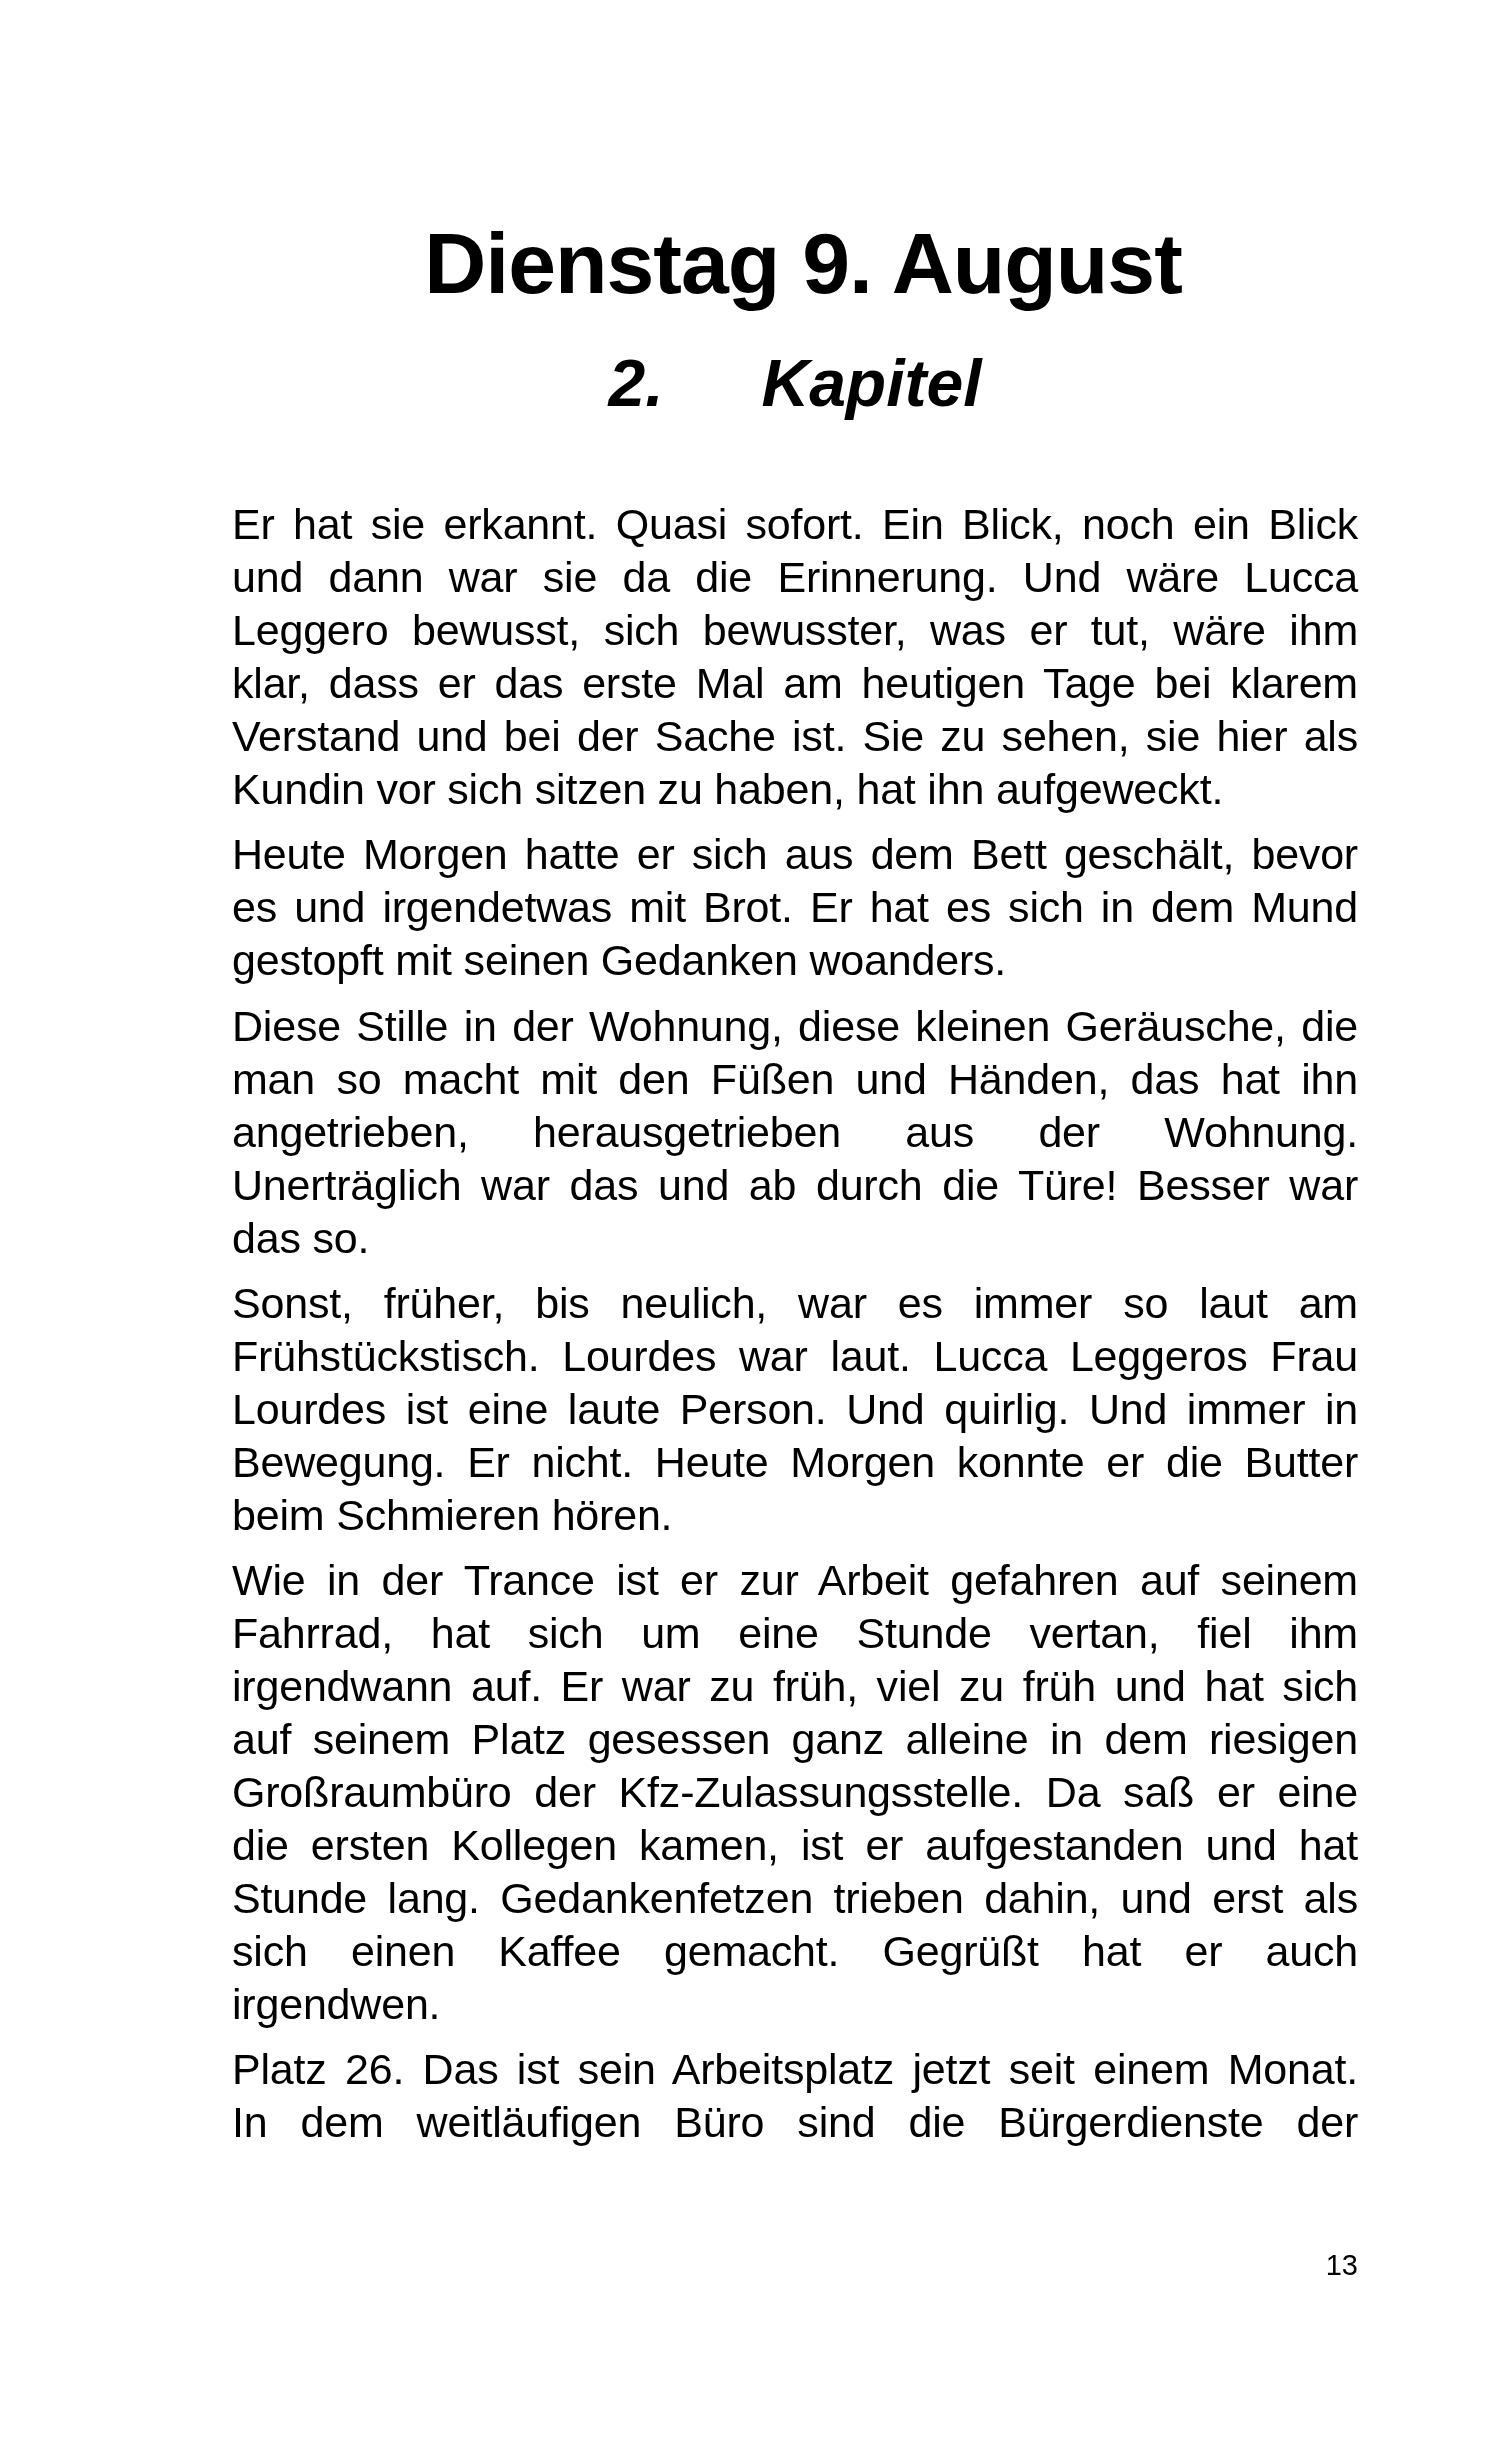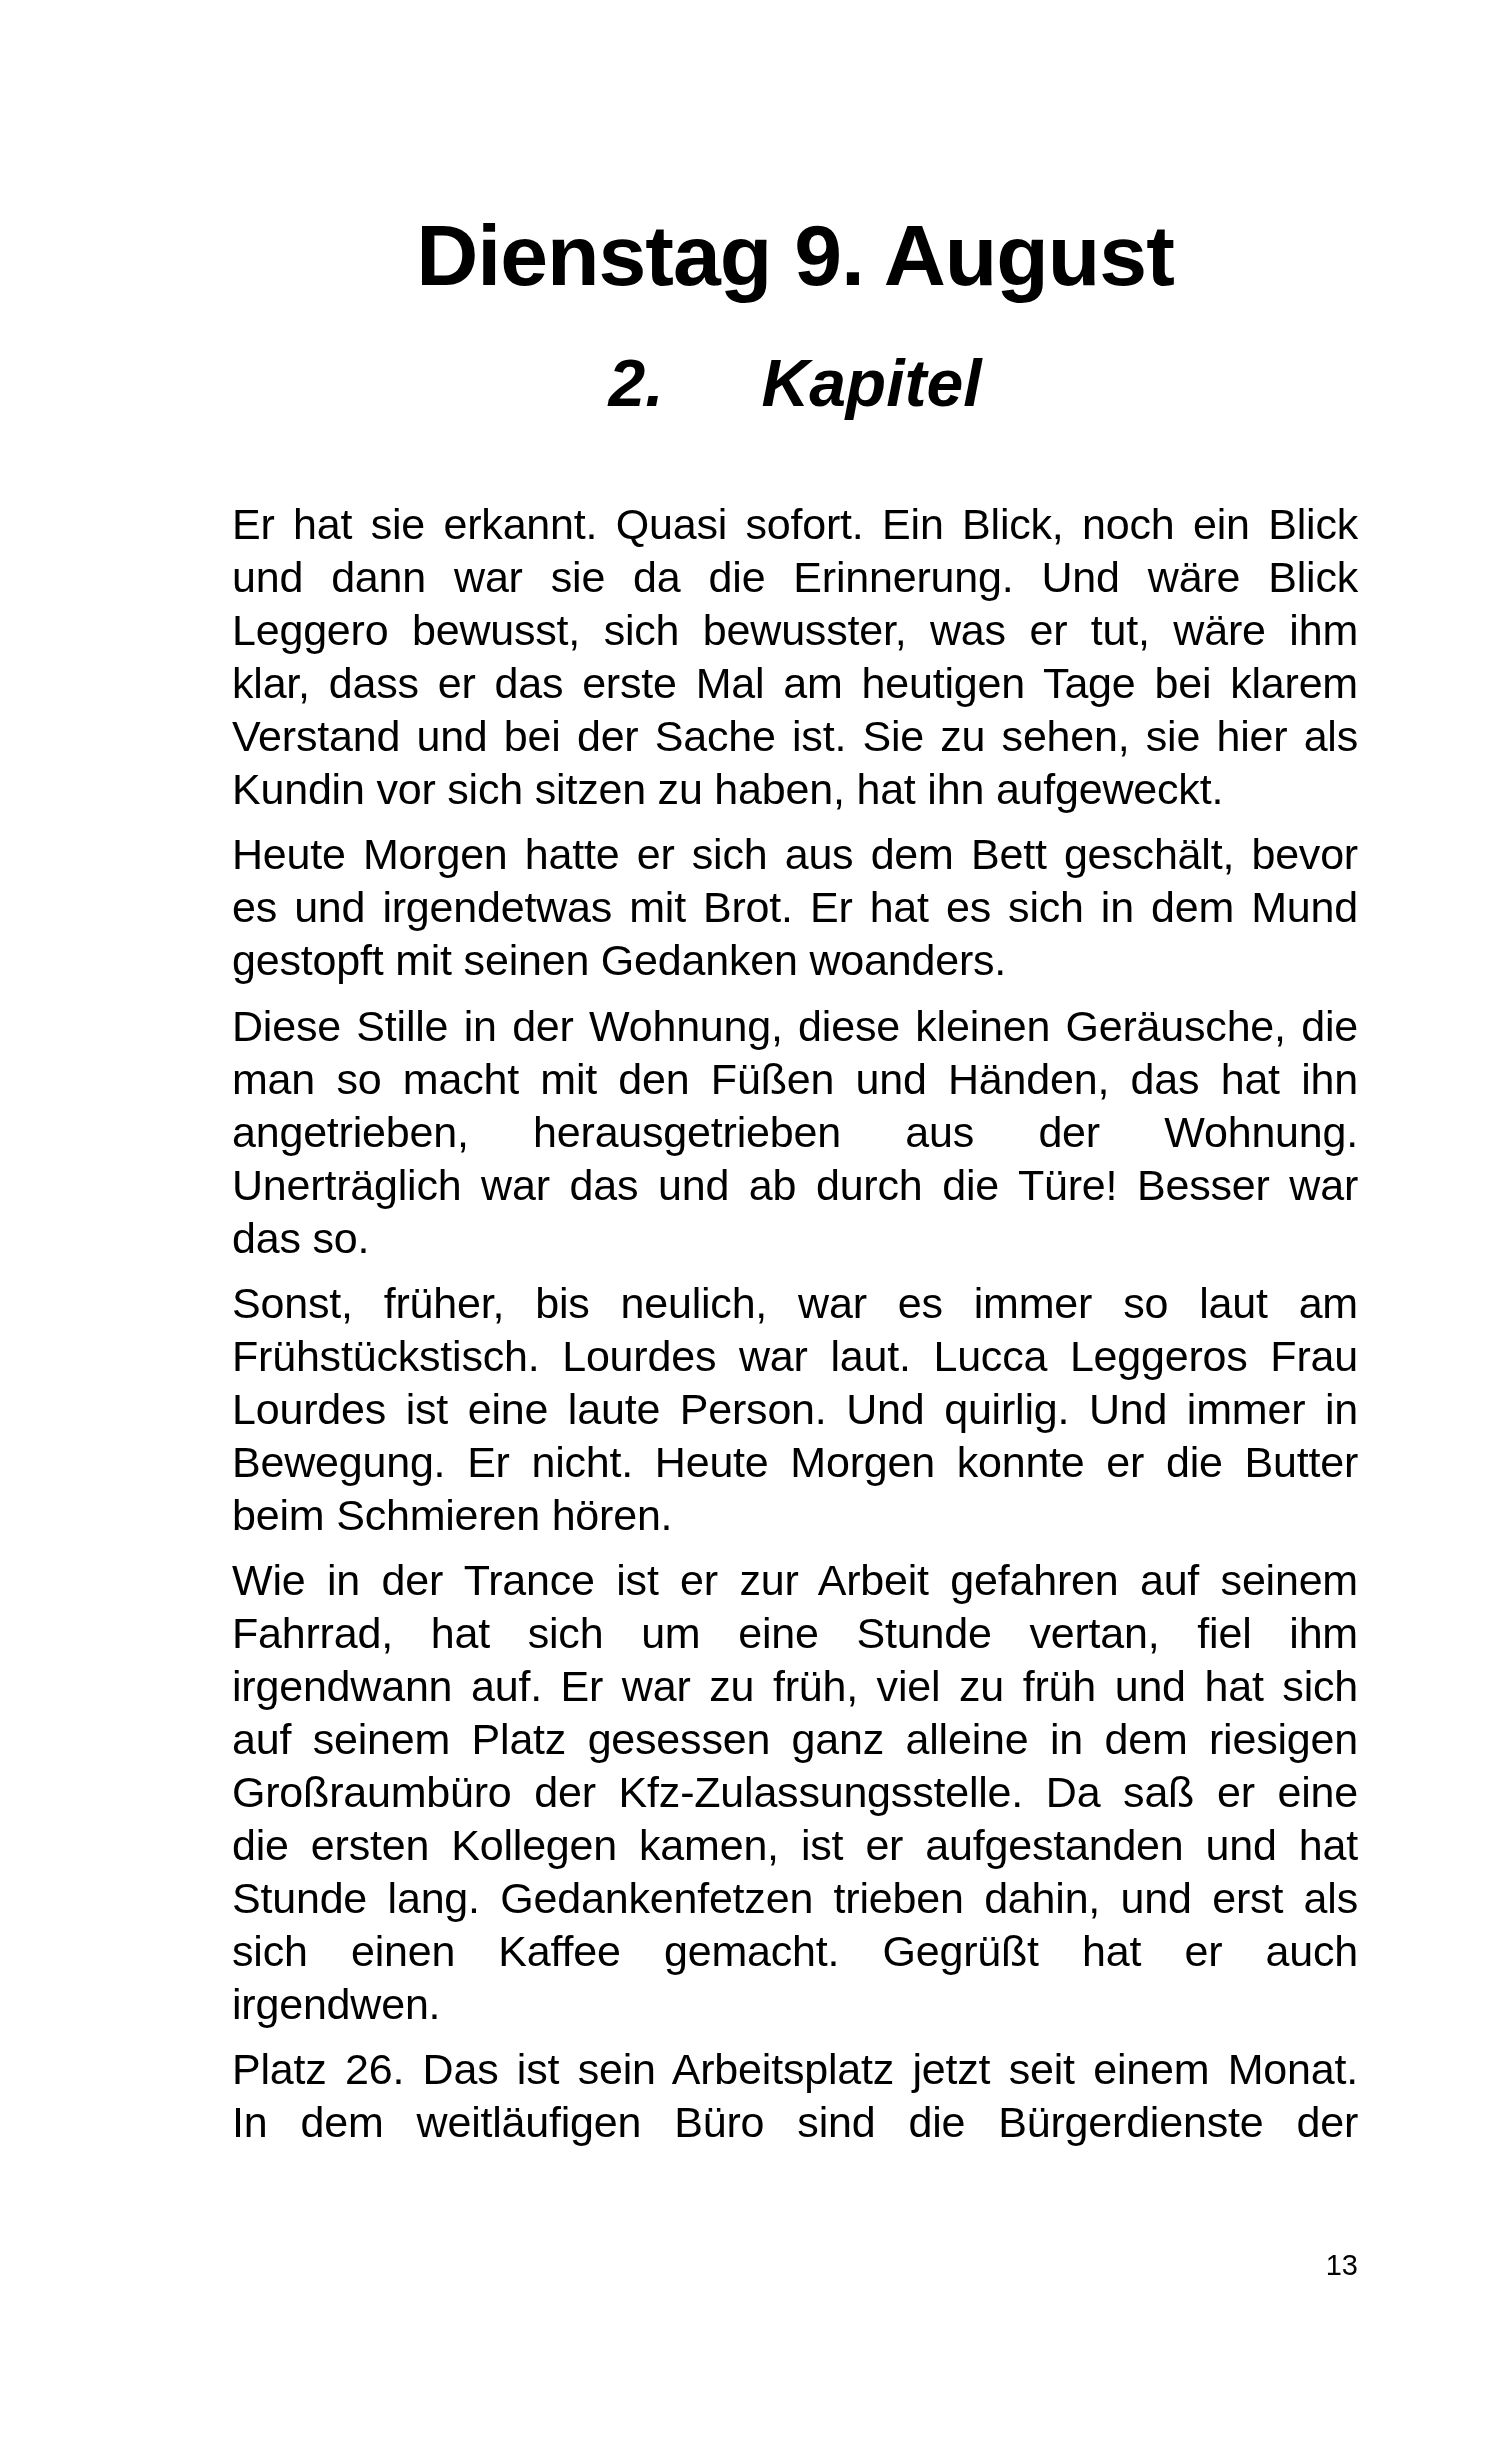--- a/index.html
+++ b/index.html
@@ -14,21 +14,21 @@
     background: var(--bg, #ffffff);
     color: var(--fg, #000000);
     font-family: "Liberation Sans", sans-serif;
     overflow: hidden;
   }
   .chapter-date-heading {
     position: absolute;
     top: 212px;
     left: 232px;
     width: 1126px;
-    margin: 0;
+    margin: 8px;
     text-align: center;
     font-size: 86px;
     line-height: 1;
     font-weight: bold;
     letter-spacing: -1px;
     white-space: nowrap;
   }
   .chapter-heading {
     position: absolute;
     top: 350px;
@@ -80,21 +80,21 @@
   <h1 class="chapter-date-heading">Dienstag 9. August</h1>
 
   <h2 class="chapter-heading">
     <span>2.</span>
     <span>Kapitel</span>
   </h2>
 
   <section class="body-text">
       <div class="paragraph">
         <div class="line">Er hat sie erkannt. Quasi sofort. Ein Blick, noch ein Blick</div>
-        <div class="line">und dann war sie da die Erinnerung. Und wäre Blick</div>
+        <div class="line">und dann war sie da die Erinnerung. Und wäre Lucca</div>
         <div class="line">Leggero bewusst, sich bewusster, was er tut, wäre ihm</div>
         <div class="line">klar, dass er das erste Mal am heutigen Tage bei klarem</div>
         <div class="line">Verstand und bei der Sache ist. Sie zu sehen, sie hier als</div>
         <div class="line last">Kundin vor sich sitzen zu haben, hat ihn aufgeweckt.</div>
       </div>
       <div class="paragraph">
         <div class="line">Heute Morgen hatte er sich aus dem Bett geschält, bevor</div>
         <div class="line">es und irgendetwas mit Brot. Er hat es sich in dem Mund</div>
         <div class="line last">gestopft mit seinen Gedanken woanders.</div>
       </div>

